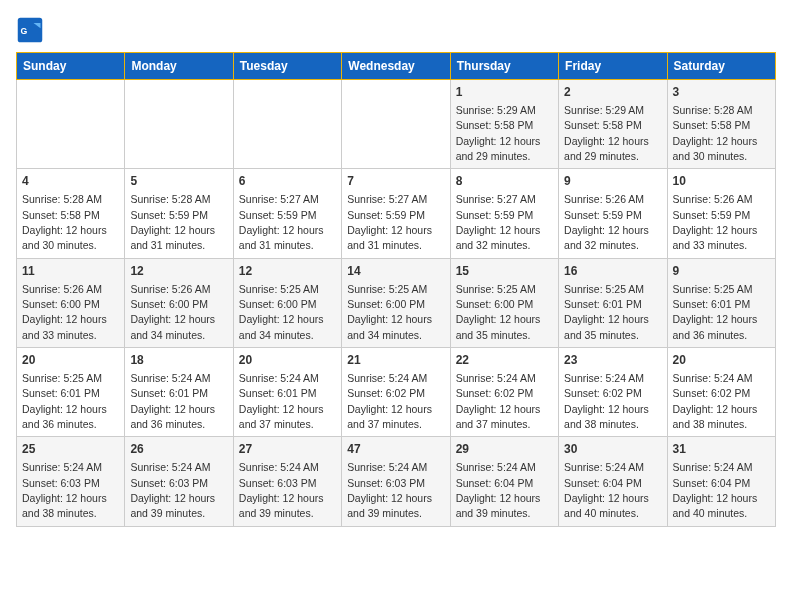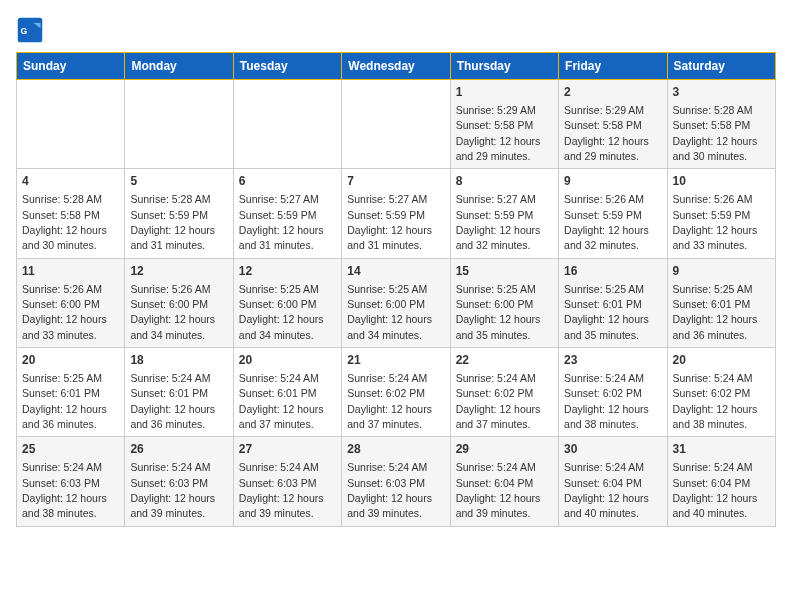--- a/index.html
+++ b/index.html
@@ -233,21 +233,21 @@
 Daylight: 12 hours
 and 38 minutes.</span></td>
         <td><span class="day-number">26</span><span class="day-info" style="white-space: pre-line;">Sunrise: 5:24 AM
 Sunset: 6:03 PM
 Daylight: 12 hours
 and 39 minutes.</span></td>
         <td><span class="day-number">27</span><span class="day-info" style="white-space: pre-line;">Sunrise: 5:24 AM
 Sunset: 6:03 PM
 Daylight: 12 hours
 and 39 minutes.</span></td>
-        <td><span class="day-number">28</span><span class="day-info" style="white-space: pre-line;">Sunrise: 5:24 AM
+        <td><span class="day-number">47</span><span class="day-info" style="white-space: pre-line;">Sunrise: 5:24 AM
 Sunset: 6:03 PM
 Daylight: 12 hours
 and 39 minutes.</span></td>
         <td><span class="day-number">29</span><span class="day-info" style="white-space: pre-line;">Sunrise: 5:24 AM
 Sunset: 6:04 PM
 Daylight: 12 hours
 and 39 minutes.</span></td>
         <td><span class="day-number">30</span><span class="day-info" style="white-space: pre-line;">Sunrise: 5:24 AM
 Sunset: 6:04 PM
 Daylight: 12 hours

